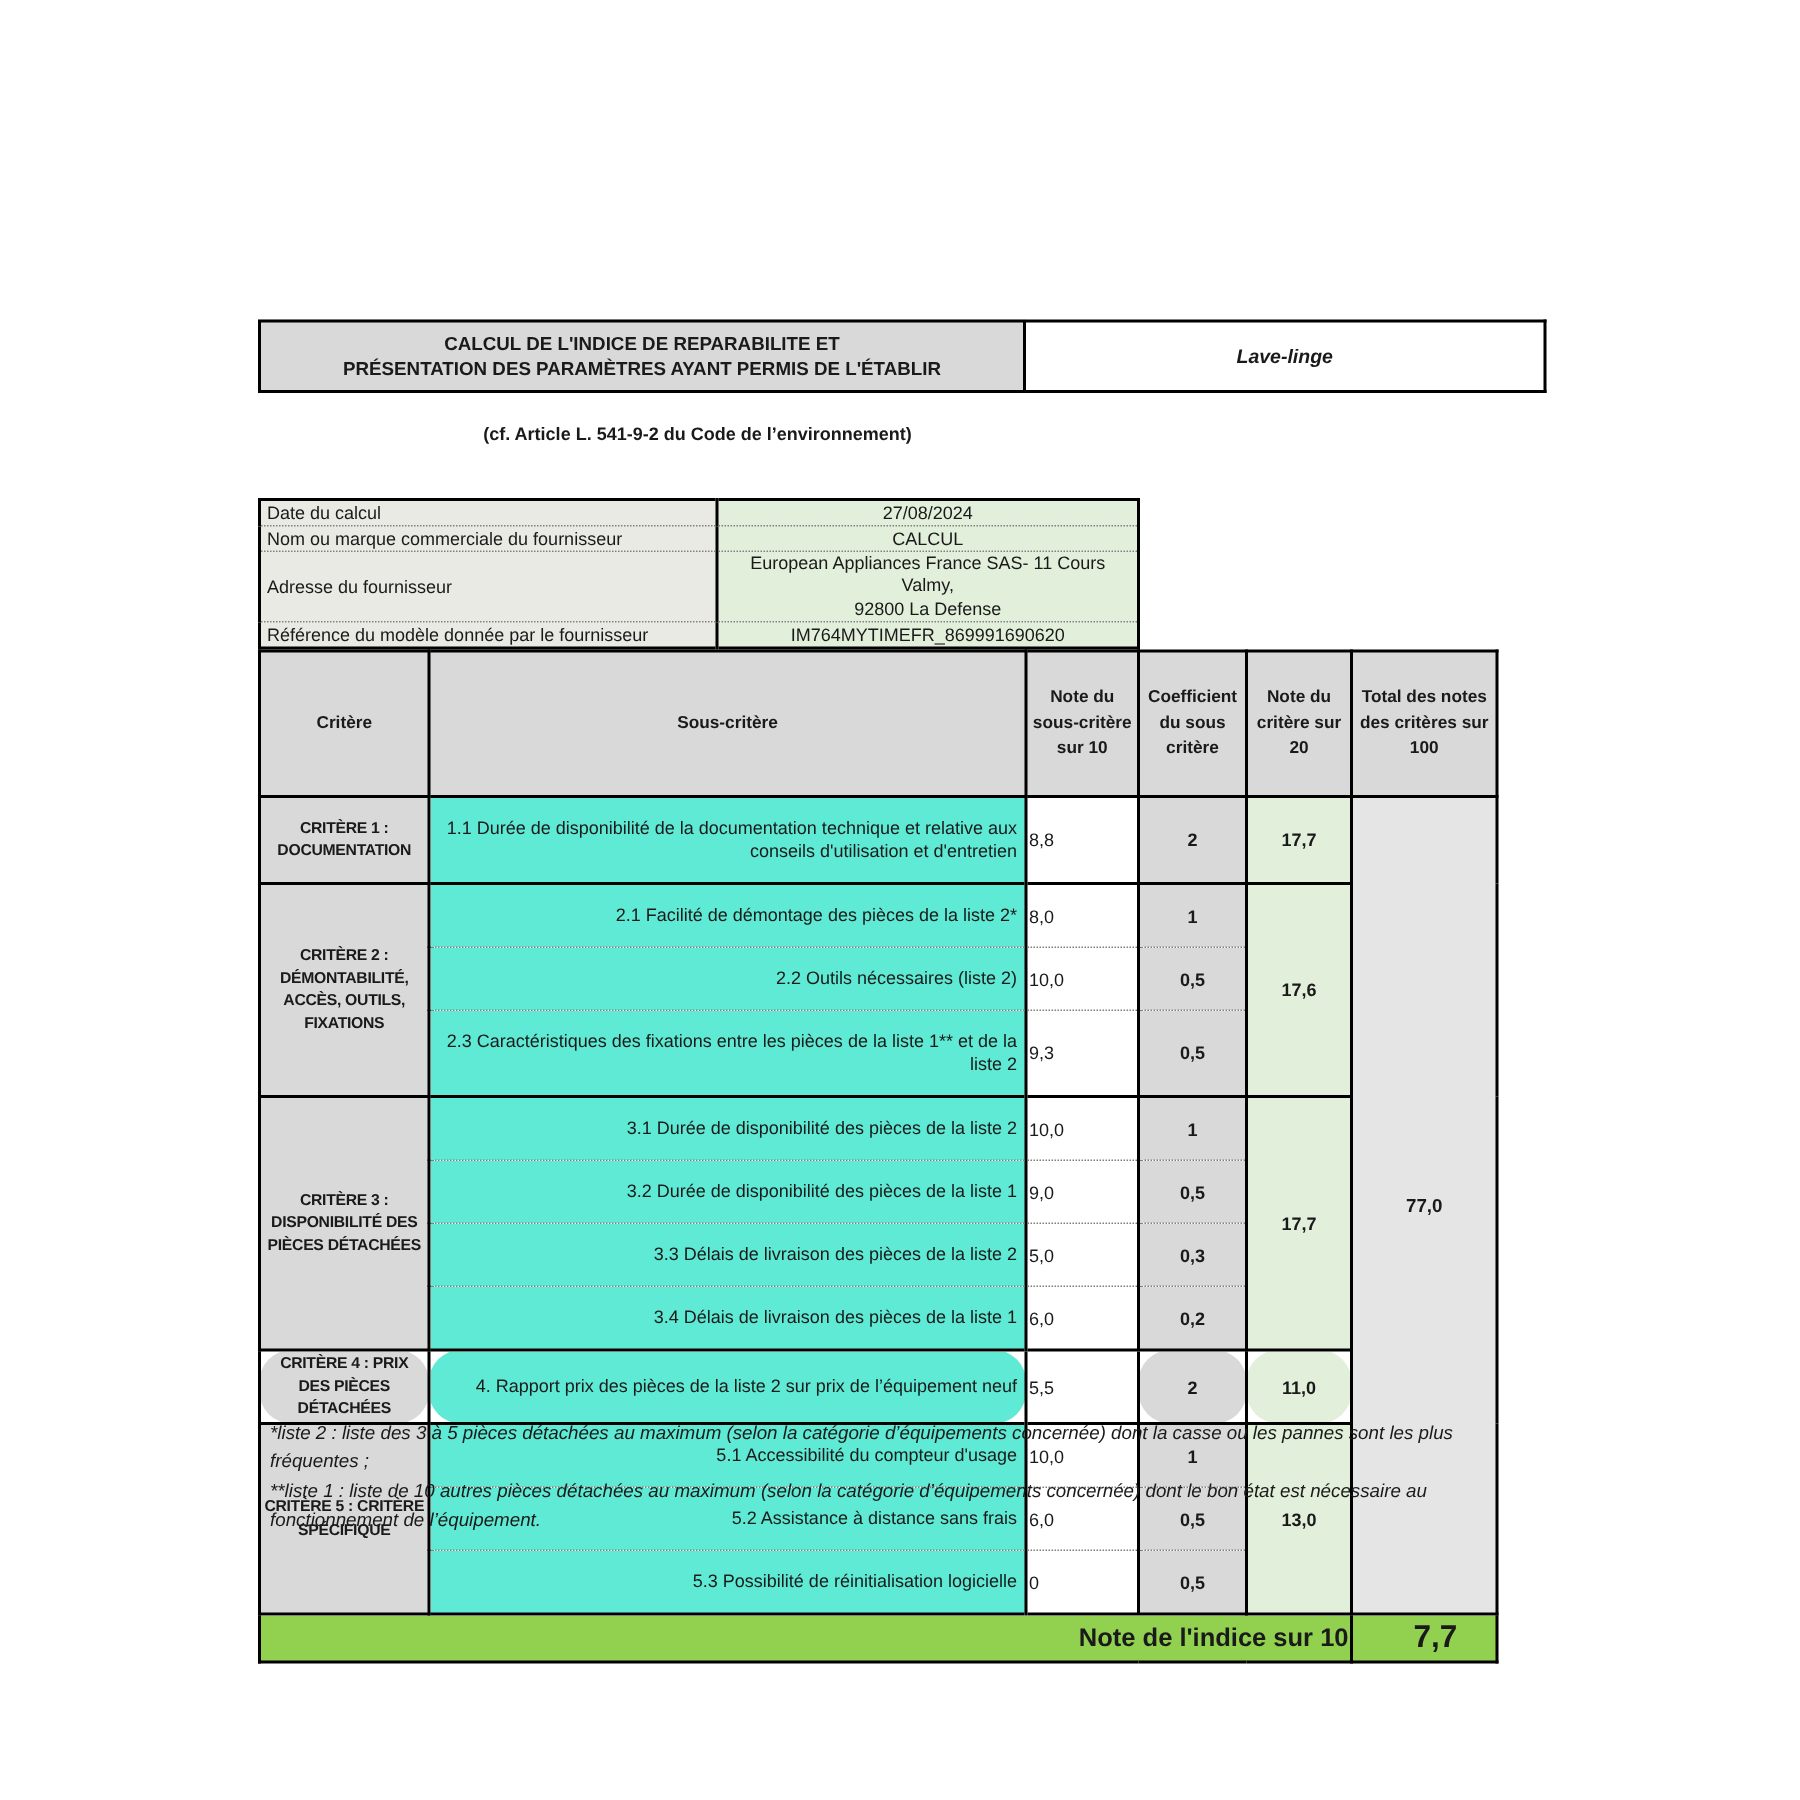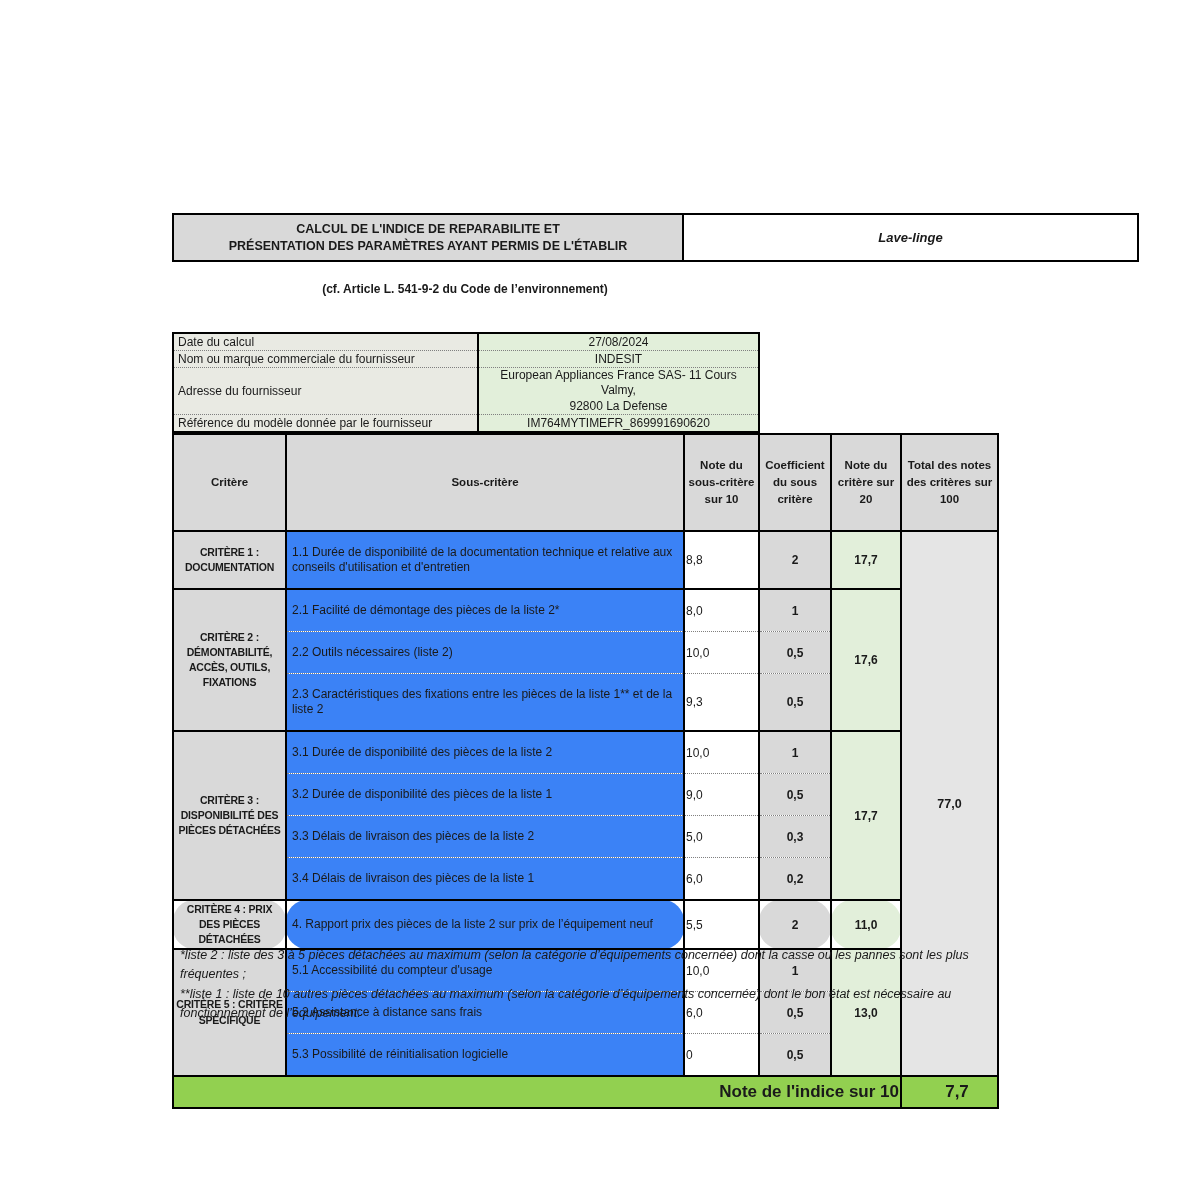--- a/index.html
+++ b/index.html
@@ -8,21 +8,21 @@
     width: 1200px;
     height: 1200px;
     background: #ffffff;
     font-family: "Liberation Sans", sans-serif;
     color: #1a1a1a;
   }
 
   
   .title-block {
     position: absolute; left: 172px; top: 213px;
-    width: 967px; height: 49px;
+    width: 859px; height: 49px;
     display: flex; box-sizing: border-box;
   }
   .title-left {
     width: 512px; box-sizing: border-box;
     background: #d9d9d9; border: 2px solid #000;
     display: flex; flex-direction: column; justify-content: center;
     text-align: center; font-weight: bold; font-size: 12.5px; line-height: 1.35;
   }
   .title-right {
     flex: 1; box-sizing: border-box;
@@ -81,38 +81,38 @@
     vertical-align: middle; overflow: hidden;
   }
   .main td.crit {
     background: #d9d9d9; font-weight: bold; text-align: center;
     font-size: 10.5px; letter-spacing: -0.2px; line-height: 1.45; padding: 0 2px; margin-top: 20px;
   }
   .main td.sub {
     border-top: 1px dotted #7f7f7f; border-bottom: 1px dotted #7f7f7f;
     border-left: 2px solid #000; border-right: 2px solid #000;
   }
-  .main td.desc { background: #3b82f6; text-align: left; padding: 13px 5px; line-height: 1.25; }
+  .main td.desc { background: #5eead4; text-align: right; padding: 13px 5px; line-height: 1.25; }
   .main td.n10  { background: #ffffff; font-weight: normal; text-align: left; margin-top: 36px; }
   .main td.coef { background: #d9d9d9; font-weight: bold; text-align: center; }
   .main td.n20  { background: #e2efda; font-weight: bold; text-align: center; }
   .main td.tot  { background: #e5e5e5; font-weight: bold; text-align: center; font-size: 12.5px; }
   .main tr.gstart td { border-top: 2px solid #000; }
   .main tr.r40 td { height: 40px; } .main tr.r29 td { height: 29px; }
   .main tr.r35 td { height: 35px; } .main tr.r27 td { height: 27px; }
   .main tr.r28 td { height: 28px; } .main tr.r49 td { height: 49px; border-radius: 21px; }
   .main tr.r26 td { height: 26px; } .main tr.r30 td { height: 30px; }
   .main tr.index-row td {
     background: #92d050; border: 2px solid #000; height: 32px;
   }
   .main td.index-label {
     font-weight: bold; font-size: 17px; text-align: right; 
   }
   .main td.index-value {
-    font-weight: bold; font-size: 17px; text-align: center; padding-left: 16px;
+    font-weight: bold; font-size: 21px; text-align: center; padding-left: 16px;
   }
 
   
   .footnotes {
     position: absolute; left: 180px; top: 946px; width: 828px;
     font-style: italic; font-size: 12.5px; line-height: 1.55;
   }
 </style>
 </head>
 <body>
@@ -136,21 +136,21 @@
         <col class="c-label">
         <col class="c-value">
       </colgroup>
     <tbody>
         <tr class="h17">
       <td class="label">Date du calcul</td>
       <td class="value">27/08/2024</td>
     </tr>
     <tr class="h17">
       <td class="label">Nom ou marque commerciale du fournisseur</td>
-      <td class="value">INDESIT</td>
+      <td class="value">CALCUL</td>
     </tr>
     <tr class="h34">
       <td class="label">Adresse du fournisseur</td>
       <td class="value">
         <div class="vline">European Appliances France SAS- 11 Cours Valmy,</div>
         <div class="vline">92800 La Defense</div>
       </td>
     </tr>
     <tr class="h17">
       <td class="label">Référence du modèle donnée par le fournisseur</td>

